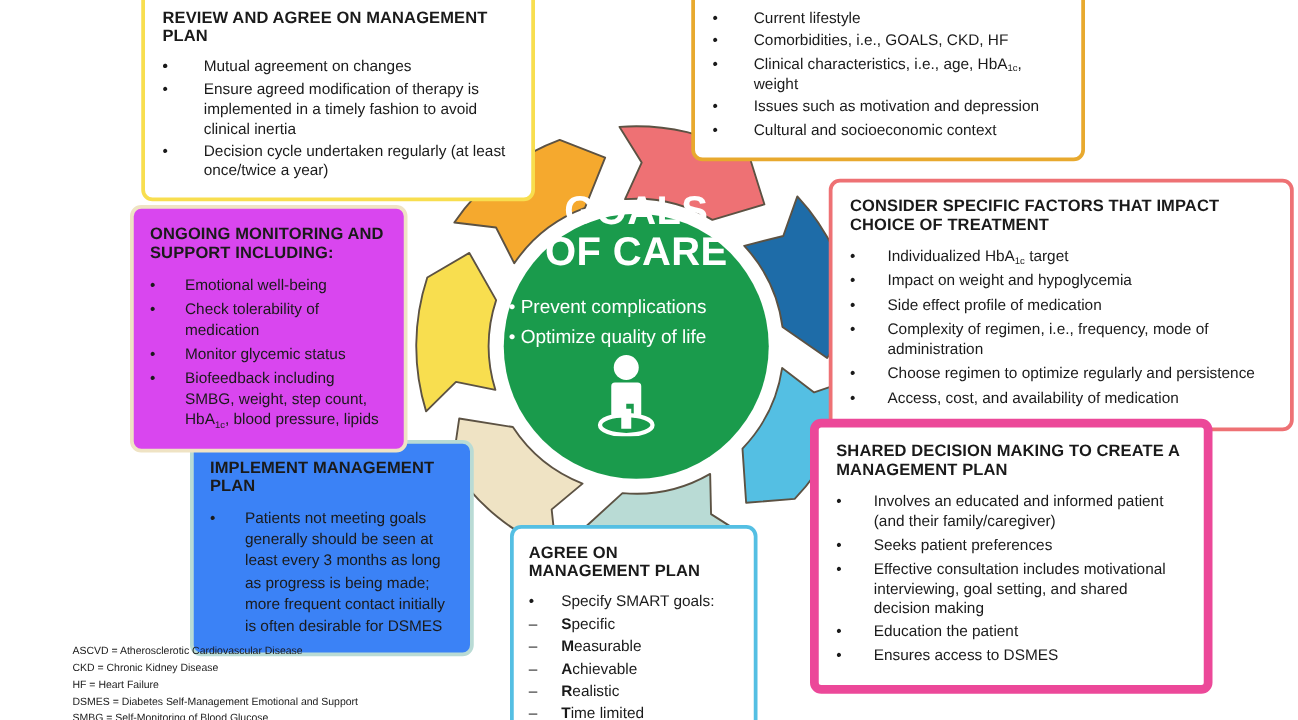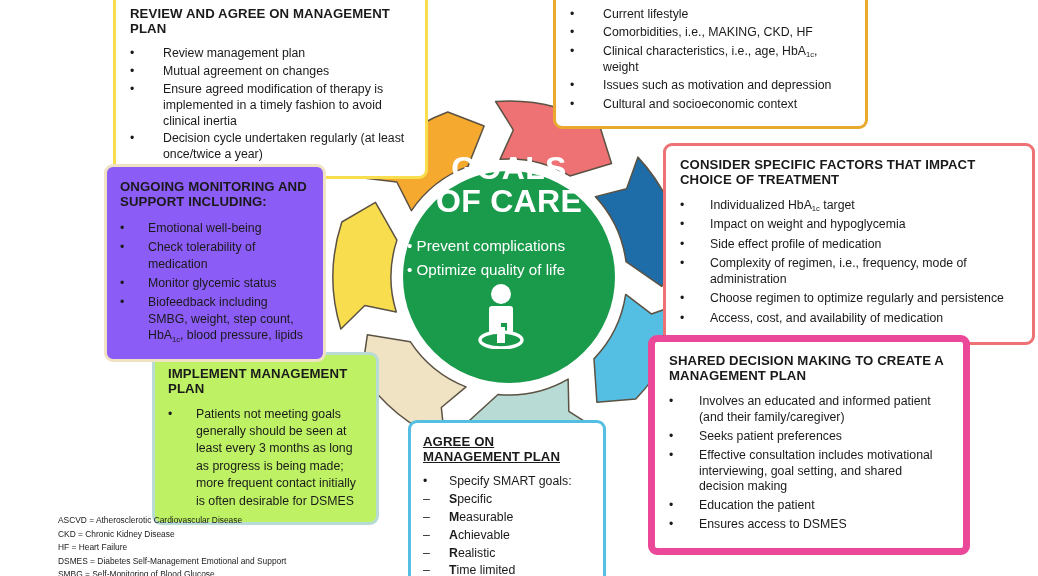--- a/index.html
+++ b/index.html
@@ -68,38 +68,38 @@
     padding: 12px 14px 12px 14px;
   }
   #card-shared .title { font-size: 13.2px; margin-bottom: 10px; }
   #card-shared li { font-size: 12.3px; padding-left: 30px; margin-bottom: 3px; }
 
   #card-agree {
     left: 408px; top: 420px; width: 198px;
     border: 3px solid #54BFE3;
     padding: 12px 12px 12px 12px;
   }
-  #card-agree .title { font-size: 13.2px; margin-bottom: 9px; text-decoration: underline; }
+  #card-agree .title { font-size: 13.2px; margin-bottom: 9px; }
   #card-agree > ul > li { font-size: 12.3px; padding-left: 26px; margin-bottom: 2px; }
   #card-agree .sub { list-style: none; margin-top: 1px; }
   #card-agree .sub li { font-size: 12.3px; padding-left: 26px; margin-bottom: 2px; }
   #card-agree .sub li b { font-weight: bold; }
 
   #card-implement {
     left: 152px; top: 352px; width: 227px;
-    background: #bef264;
+    background: #3b82f6;
     border: 3px solid #B9DBD5;
     padding: 12px 13px 12px 13px;
   }
   #card-implement .title { font-size: 13.2px; margin-bottom: 9px; }
   #card-implement li { font-size: 12.3px; padding-left: 28px; line-height: 1.42; }
 
   #card-ongoing {
     left: 104px; top: 164px; width: 222px;
-    background: #8b5cf6;
+    background: #d946ef;
     border: 3px solid #EFE3C4;
     padding: 13px 13px 12px 13px;
   }
   #card-ongoing .title { font-size: 13.2px; margin-bottom: 10px; }
   #card-ongoing li { font-size: 12.3px; padding-left: 28px; margin-bottom: 3px; line-height: 1.34; }
 
   
   #wheel {
     position: absolute;
     left: 329px; top: 97px;
@@ -187,21 +187,20 @@
     <path d="M16 26 q0 -3 3 -3 h18 q3 0 3 3 v22 q0 3 -3 3 h-3 v-11 h-6 v11 h-9 q-3 0 -3 -3 Z" fill="#ffffff"></path>
     <rect x="24" y="44" width="8" height="16" fill="#ffffff"></rect>
     <ellipse cx="28" cy="57" rx="21" ry="8" fill="none" stroke="#ffffff" stroke-width="3.4"></ellipse>
   </svg>
 
   <div class="card" id="card-review">
     <div class="title">REVIEW AND AGREE ON MANAGEMENT PLAN</div>
     <ul>
       <li>
           <span class="bul">•</span>
-          <span class="txt">Review management plan</span>
         </li>
       <li>
           <span class="bul">•</span>
           <span class="txt">Mutual agreement on changes</span>
         </li>
       <li>
           <span class="bul">•</span>
           <span class="txt">Ensure agreed modification of therapy is implemented in a timely fashion to avoid clinical inertia</span>
         </li>
       <li>
@@ -212,21 +211,21 @@
   </div>
 
   <div class="card" id="card-assess">
     <ul>
       <li>
           <span class="bul">•</span>
           <span class="txt">Current lifestyle</span>
         </li>
       <li>
           <span class="bul">•</span>
-          <span class="txt">Comorbidities, i.e., MAKING, CKD, HF</span>
+          <span class="txt">Comorbidities, i.e., GOALS, CKD, HF</span>
         </li>
       <li>
           <span class="bul">•</span>
           <span class="txt">Clinical characteristics, i.e., age, HbA<sub>1c</sub>, weight</span>
         </li>
       <li>
           <span class="bul">•</span>
           <span class="txt">Issues such as motivation and depression</span>
         </li>
       <li>

